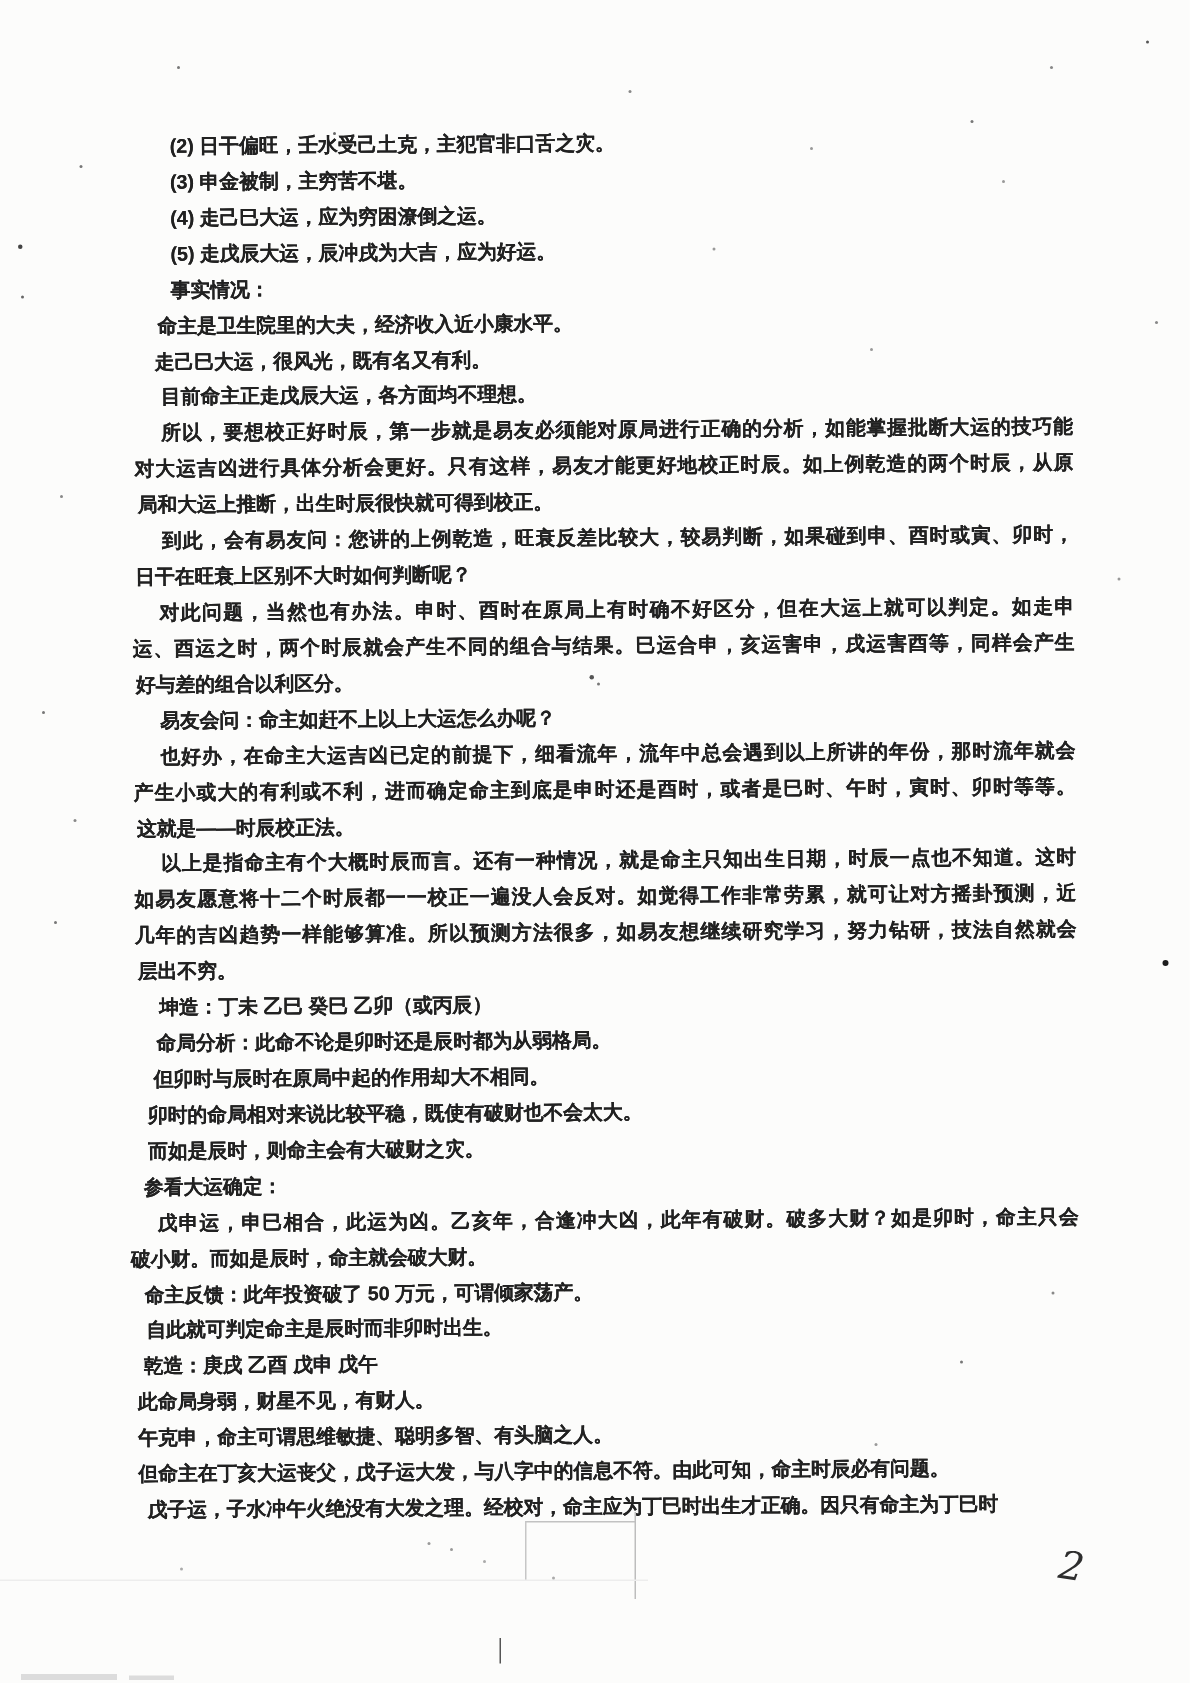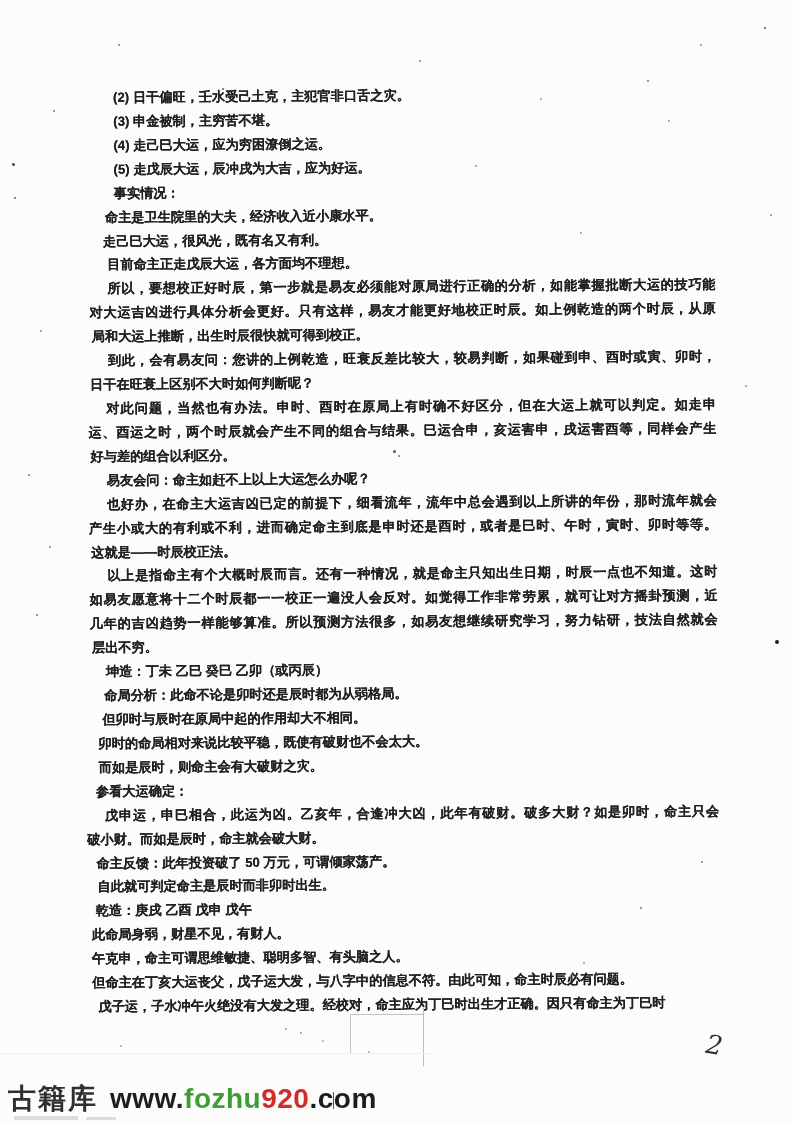--- a/index.html
+++ b/index.html
@@ -99,23 +99,20 @@
     </div>
 
   <div class="pencil" style="left:350px;top:1014px;width:74px;height:1px;"></div>
   <div class="pencil" style="left:350px;top:1014px;width:1px;height:40px;background:#c6c6c6;"></div>
   <div class="pencil" style="left:423px;top:1008px;width:1px;height:58px;background:#bdbdbd;"></div>
 
   <div class="scan-edge"></div>
 
   <div class="handwritten">2</div>
 
-  <div class="watermark">
-    <span class="lib">古籍库</span><span>www.</span><span class="green">fozhu</span><span class="red">920</span><span>.com</span>
-  </div>
   <div class="wm-cursor"></div>
   <div class="wm-ghost" style="left:14px;top:1116px;width:64px;height:4px;"></div>
   <div class="wm-ghost" style="left:86px;top:1117px;width:30px;height:3px;"></div>
 
 <div class="speck" style="left: 118px; top: 44px; width: 2px; height: 2px; background: rgb(119, 119, 119);"></div>
     <div class="speck" style="left: 222px; top: 88px; width: 2px; height: 2px; background: rgb(102, 102, 102);"></div>
     <div class="speck" style="left: 419px; top: 60px; width: 2px; height: 2px; background: rgb(136, 136, 136);"></div>
     <div class="speck" style="left: 540px; top: 98px; width: 2px; height: 2px; background: rgb(153, 153, 153);"></div>
     <div class="speck" style="left: 647px; top: 80px; width: 2px; height: 2px; background: rgb(119, 119, 119);"></div>
     <div class="speck" style="left: 764px; top: 27px; width: 2px; height: 2px; background: rgb(85, 85, 85);"></div>

